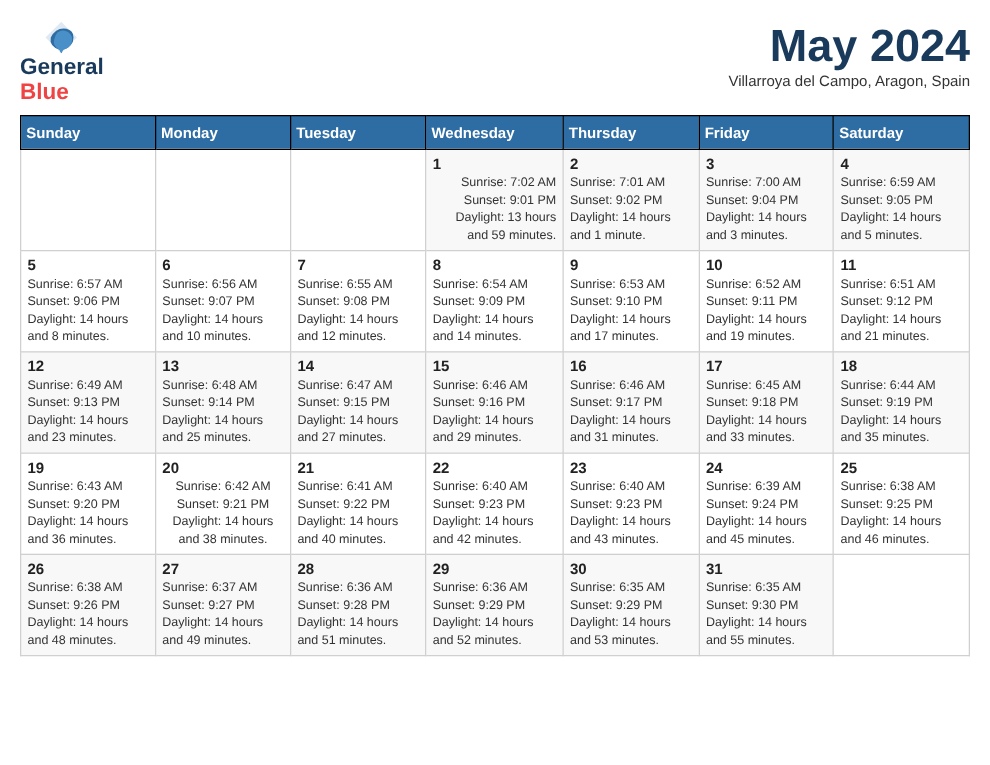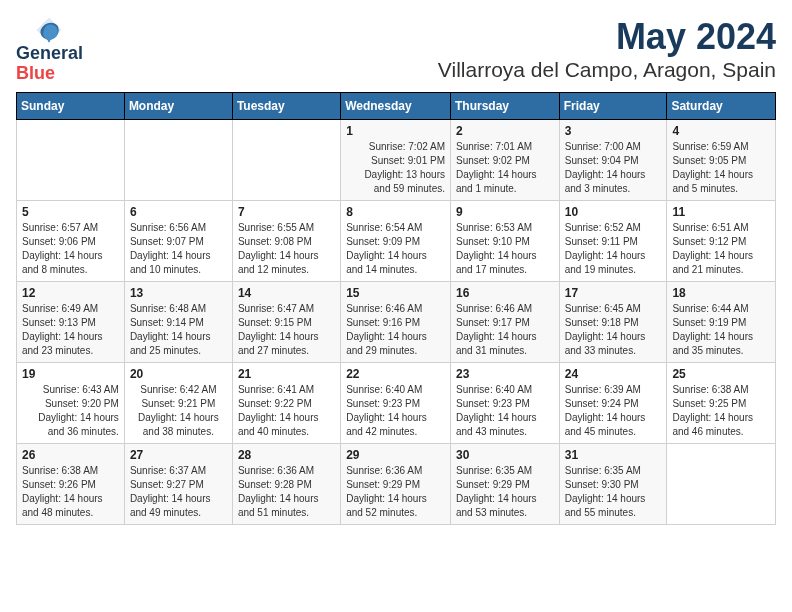--- a/index.html
+++ b/index.html
@@ -37,21 +37,21 @@
     }
     .title-block {
       text-align: right;
     }
     .month-title {
       font-size: 36px;
       font-weight: bold;
       color: #1a3a5c;
     }
     .location {
-      font-size: 21px;
+      font-size: 12px;
       color: #333;
     }
     table {
       width: 100%;
       border-collapse: collapse;
       font-size: 10.5px;
     }
     thead tr {
       background: #2e6da4;
       color: #fff;
@@ -260,21 +260,21 @@
           <span class="day-num">18</span>
           <div class="day-info" style="white-space: pre-line;">Sunrise: 6:44 AM
 Sunset: 9:19 PM
 Daylight: 14 hours
 and 35 minutes.</div>
         </td>
       </tr>
       <tr>
         <td>
           <span class="day-num">19</span>
-          <div class="day-info" style="white-space: pre-line; text-align: right;">Sunrise: 6:43 AM
+          <div class="day-info" style="white-space: pre-line;">Sunrise: 6:43 AM
 Sunset: 9:20 PM
 Daylight: 14 hours
 and 36 minutes.</div>
         </td>
         <td>
           <span class="day-num">20</span>
           <div class="day-info" style="white-space: pre-line; text-align: center;">Sunrise: 6:42 AM
 Sunset: 9:21 PM
 Daylight: 14 hours
 and 38 minutes.</div>

